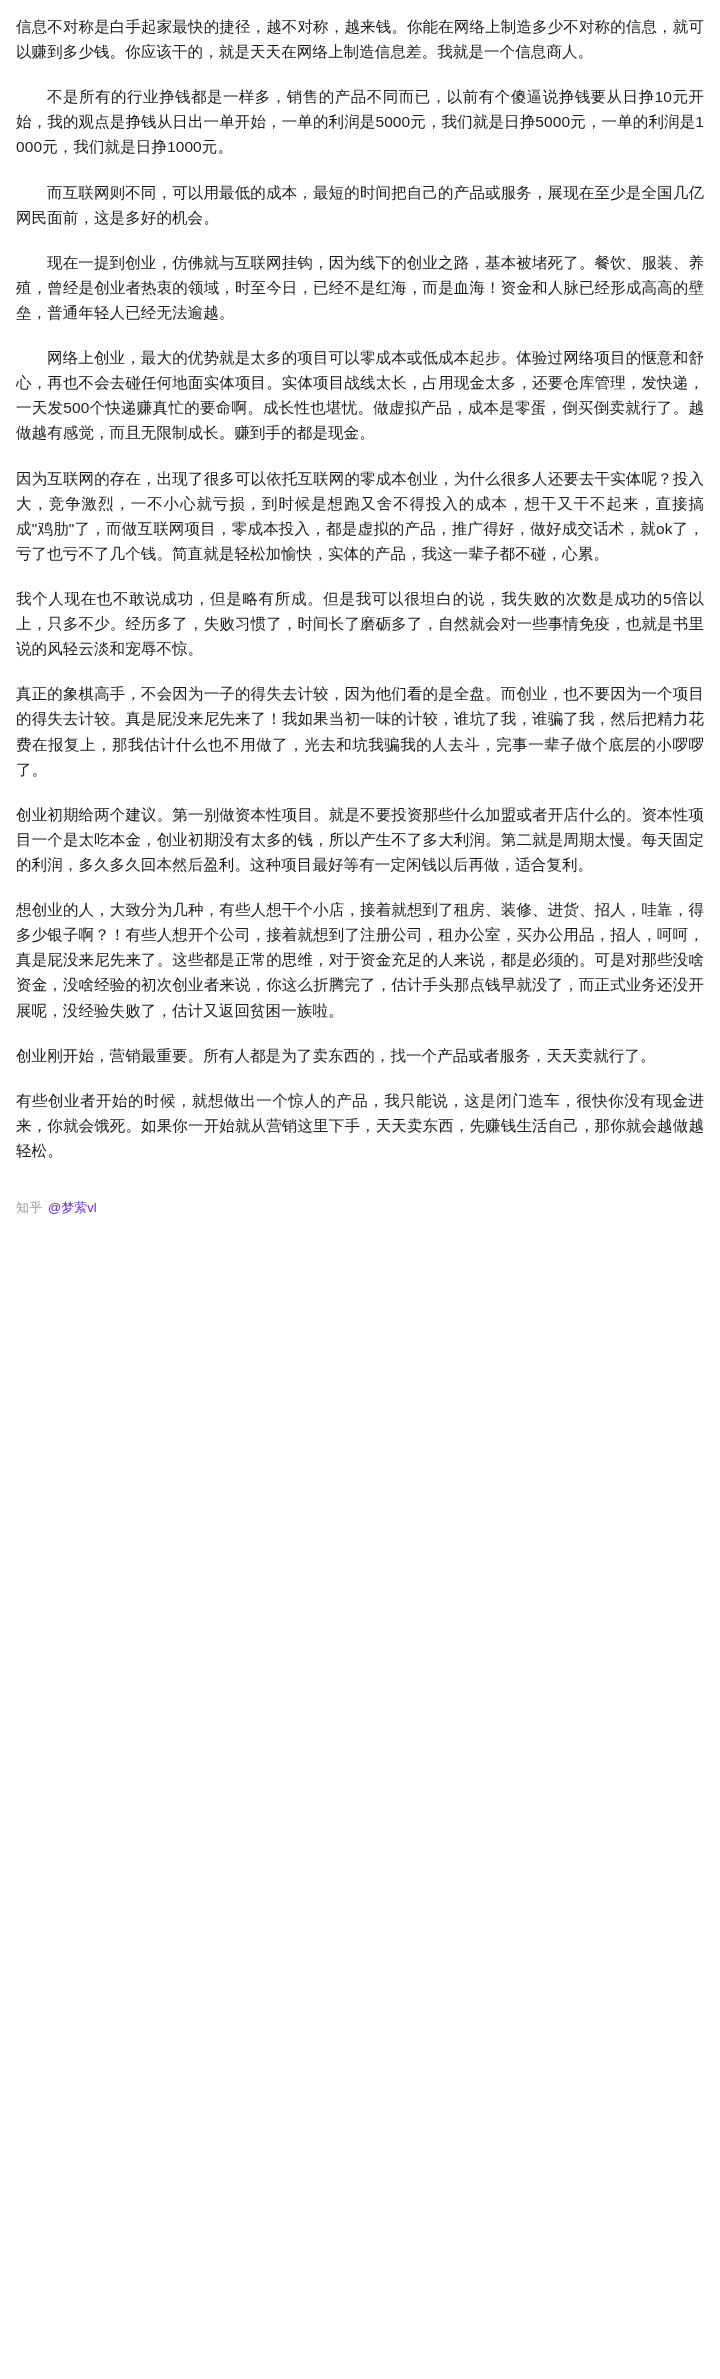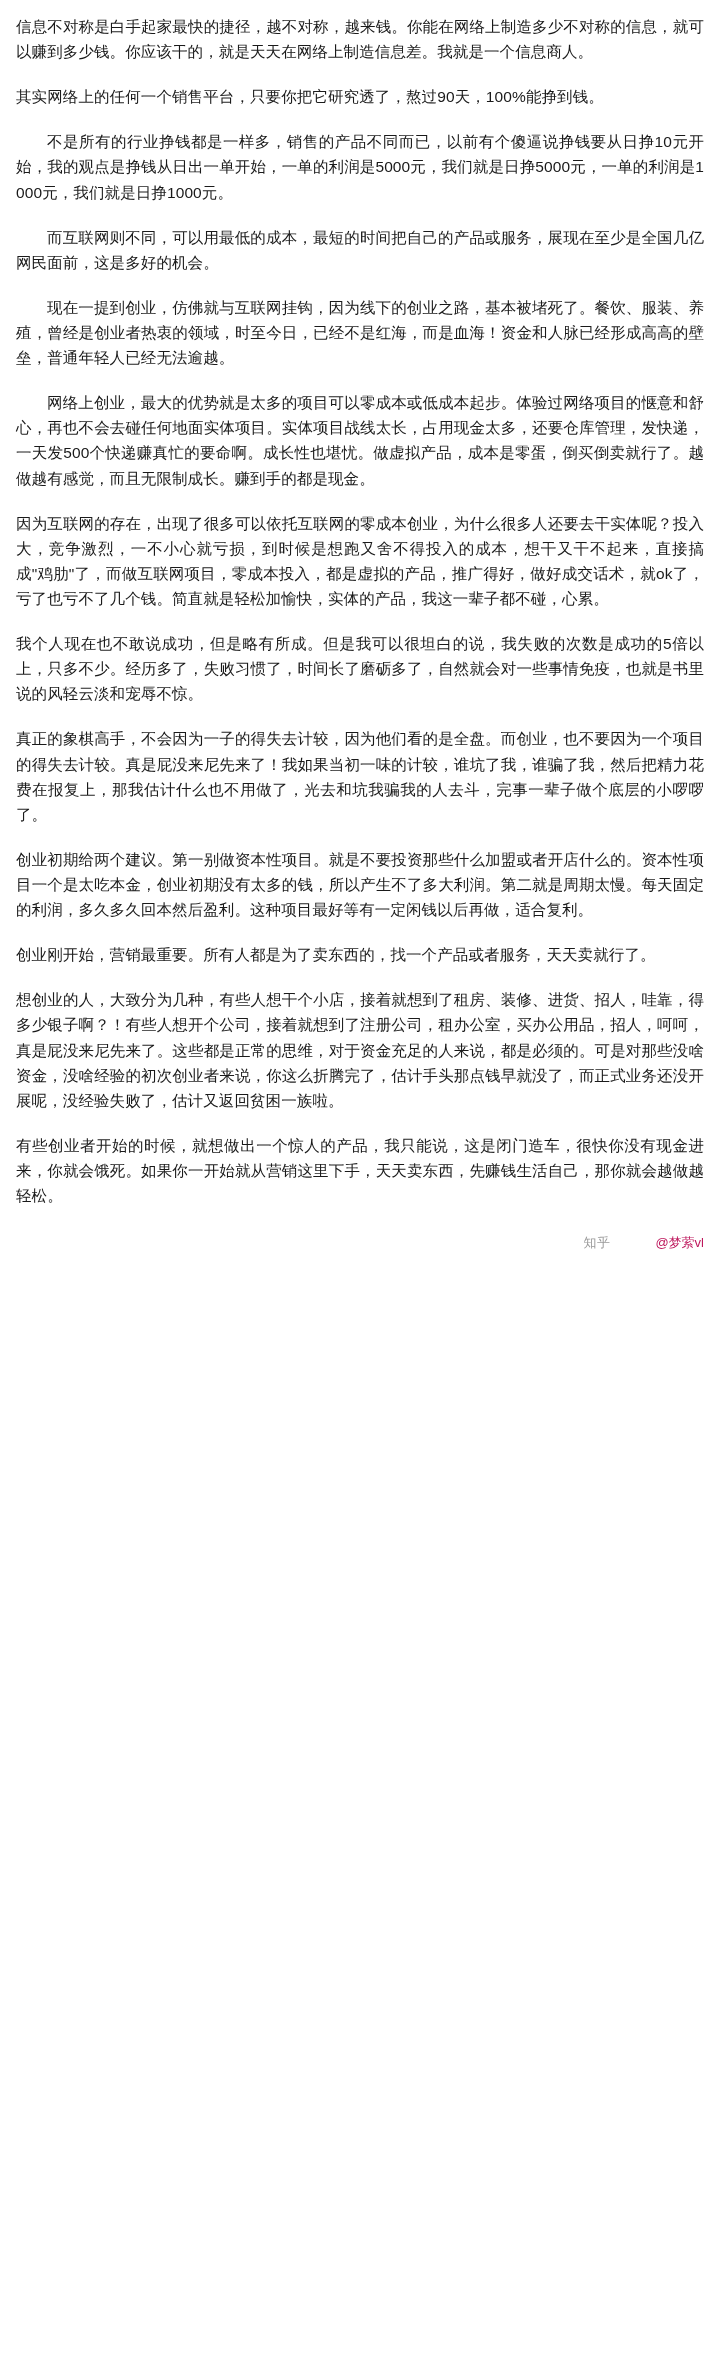--- a/index.html
+++ b/index.html
@@ -23,65 +23,62 @@
     color: #1a1a1a;
     margin: 0 0 20px 0;
     text-align: justify;
     letter-spacing: 0.1px;
     word-break: break-all;
   }
   .para.indent {
     text-indent: 2em;
   }
   .para:last-of-type {
-    margin-bottom: 14px;
+    margin-bottom: 24px;
   }
   #footer-bar {
     width: 720px;
     box-sizing: border-box;
     padding: 6px 16px 10px 16px;
     display: flex;
-    justify-content: flex-end;
     align-items: center;
     background: #ffffff;
   }
   .zhihu-mark {
     display: flex;
     align-items: center;
     gap: 5px;
     font-size: 13px;
     color: #9a9a9a;
   }
   .zhihu-logo {
     font-size: 13px;
     color: #9a9a9a;
     letter-spacing: 0.5px;
   }
   .zhihu-author {
     font-size: 13px;
-    color: #be185d;
-    margin-left: 40px;
+    color: #6d28d9;
   }
 </style>
 </head>
 <body>
 
 <div id="article">
     <p class="para">信息不对称是白手起家最快的捷径，越不对称，越来钱。你能在网络上制造多少不对称的信息，就可以赚到多少钱。你应该干的，就是天天在网络上制造信息差。我就是一个信息商人。</p>
-    <p class="para">其实网络上的任何一个销售平台，只要你把它研究透了，熬过90天，100%能挣到钱。</p>
     <p class="para indent">不是所有的行业挣钱都是一样多，销售的产品不同而已，以前有个傻逼说挣钱要从日挣10元开始，我的观点是挣钱从日出一单开始，一单的利润是5000元，我们就是日挣5000元，一单的利润是1000元，我们就是日挣1000元。</p>
     <p class="para indent">而互联网则不同，可以用最低的成本，最短的时间把自己的产品或服务，展现在至少是全国几亿网民面前，这是多好的机会。</p>
     <p class="para indent">现在一提到创业，仿佛就与互联网挂钩，因为线下的创业之路，基本被堵死了。餐饮、服装、养殖，曾经是创业者热衷的领域，时至今日，已经不是红海，而是血海！资金和人脉已经形成高高的壁垒，普通年轻人已经无法逾越。</p>
     <p class="para indent">网络上创业，最大的优势就是太多的项目可以零成本或低成本起步。体验过网络项目的惬意和舒心，再也不会去碰任何地面实体项目。实体项目战线太长，占用现金太多，还要仓库管理，发快递，一天发500个快递赚真忙的要命啊。成长性也堪忧。做虚拟产品，成本是零蛋，倒买倒卖就行了。越做越有感觉，而且无限制成长。赚到手的都是现金。</p>
     <p class="para">因为互联网的存在，出现了很多可以依托互联网的零成本创业，为什么很多人还要去干实体呢？投入大，竞争激烈，一不小心就亏损，到时候是想跑又舍不得投入的成本，想干又干不起来，直接搞成"鸡肋"了，而做互联网项目，零成本投入，都是虚拟的产品，推广得好，做好成交话术，就ok了，亏了也亏不了几个钱。简直就是轻松加愉快，实体的产品，我这一辈子都不碰，心累。</p>
     <p class="para">我个人现在也不敢说成功，但是略有所成。但是我可以很坦白的说，我失败的次数是成功的5倍以上，只多不少。经历多了，失败习惯了，时间长了磨砺多了，自然就会对一些事情免疫，也就是书里说的风轻云淡和宠辱不惊。</p>
     <p class="para">真正的象棋高手，不会因为一子的得失去计较，因为他们看的是全盘。而创业，也不要因为一个项目的得失去计较。真是屁没来尼先来了！我如果当初一味的计较，谁坑了我，谁骗了我，然后把精力花费在报复上，那我估计什么也不用做了，光去和坑我骗我的人去斗，完事一辈子做个底层的小啰啰了。</p>
     <p class="para">创业初期给两个建议。第一别做资本性项目。就是不要投资那些什么加盟或者开店什么的。资本性项目一个是太吃本金，创业初期没有太多的钱，所以产生不了多大利润。第二就是周期太慢。每天固定的利润，多久多久回本然后盈利。这种项目最好等有一定闲钱以后再做，适合复利。</p>
+    <p class="para">想创业的人，大致分为几种，有些人想干个小店，接着就想到了租房、装修、进货、招人，哇靠，得多少银子啊？！有些人想开个公司，接着就想到了注册公司，租办公室，买办公用品，招人，呵呵，真是屁没来尼先来了。这些都是正常的思维，对于资金充足的人来说，都是必须的。可是对那些没啥资金，没啥经验的初次创业者来说，你这么折腾完了，估计手头那点钱早就没了，而正式业务还没开展呢，没经验失败了，估计又返回贫困一族啦。</p>
     <p class="para">创业刚开始，营销最重要。所有人都是为了卖东西的，找一个产品或者服务，天天卖就行了。</p>
-    <p class="para">想创业的人，大致分为几种，有些人想干个小店，接着就想到了租房、装修、进货、招人，哇靠，得多少银子啊？！有些人想开个公司，接着就想到了注册公司，租办公室，买办公用品，招人，呵呵，真是屁没来尼先来了。这些都是正常的思维，对于资金充足的人来说，都是必须的。可是对那些没啥资金，没啥经验的初次创业者来说，你这么折腾完了，估计手头那点钱早就没了，而正式业务还没开展呢，没经验失败了，估计又返回贫困一族啦。</p>
     <p class="para">有些创业者开始的时候，就想做出一个惊人的产品，我只能说，这是闭门造车，很快你没有现金进来，你就会饿死。如果你一开始就从营销这里下手，天天卖东西，先赚钱生活自己，那你就会越做越轻松。</p>
   </div>
 
 <div id="footer-bar">
   <div class="zhihu-mark">
     <span class="zhihu-logo">知乎</span>
     <span class="zhihu-author">@梦萦vl</span>
   </div>
 </div>
 

